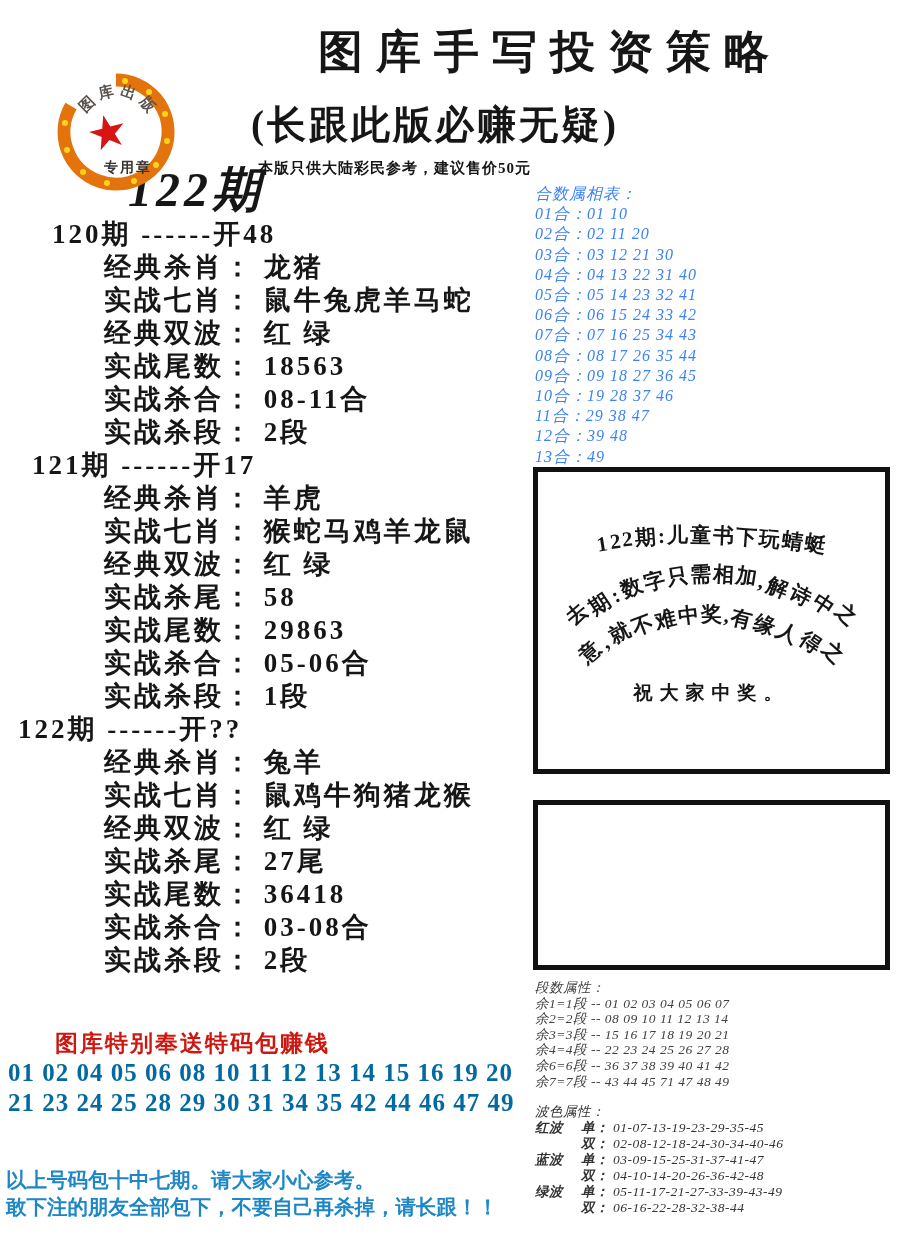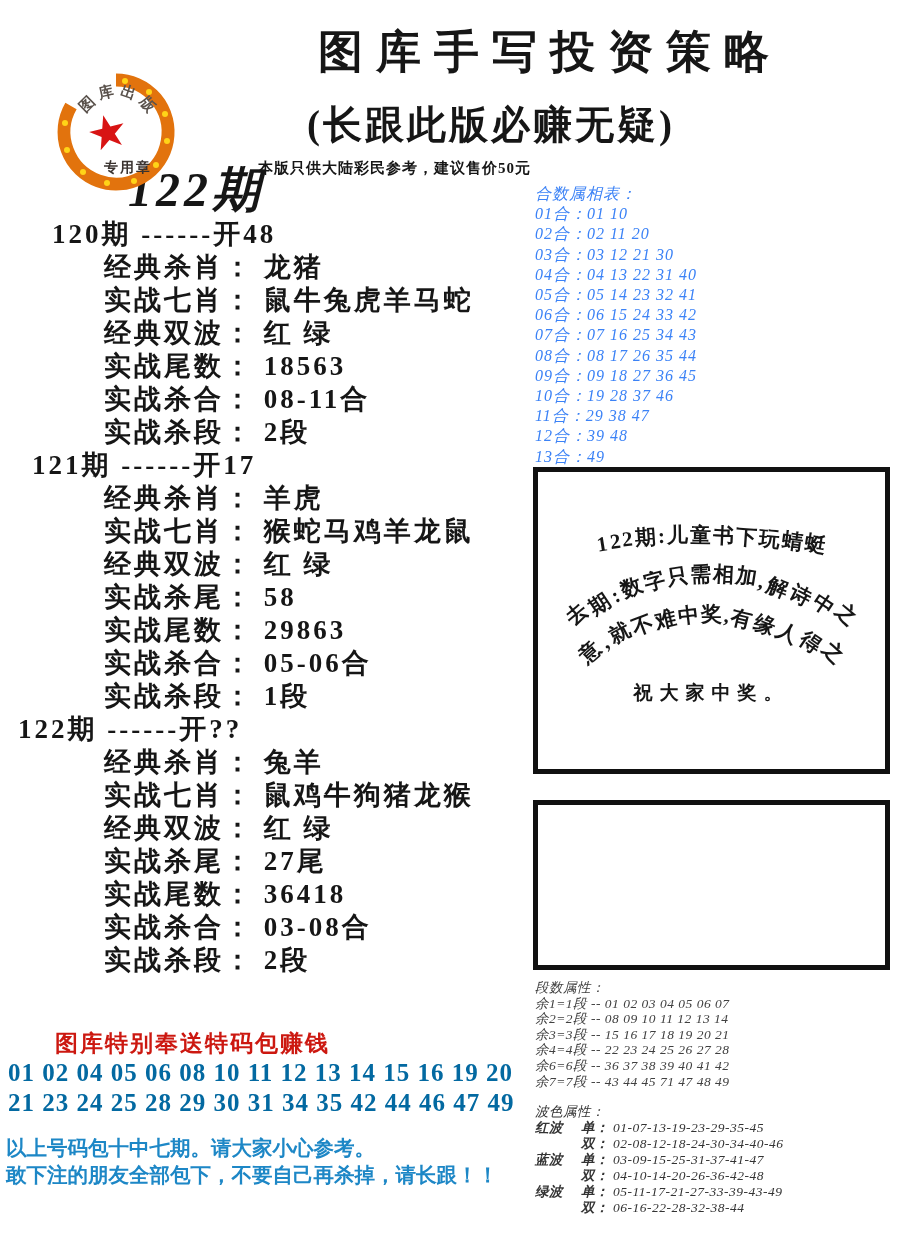--- a/index.html
+++ b/index.html
@@ -8,21 +8,21 @@
     background:#ffffff;overflow:hidden;
     font-family:"Liberation Serif","DejaVu Serif",serif;
     color:#161616;
   }
   
   .title{
     position:absolute;left:285px;top:22px;width:530px;text-align:center;
     font-size:45px;font-weight:bold;letter-spacing:13px;white-space:nowrap;
   }
   .subtitle{
-    position:absolute;left:195px;top:98px;width:480px;text-align:right;
+    position:absolute;left:195px;top:98px;width:480px;text-align:center;
     font-size:39px;font-weight:bold;letter-spacing:3px;white-space:nowrap;
   }
   .notice{
     position:absolute;left:258px;top:159px;width:320px;
     font-size:15px;font-weight:bold;letter-spacing:1px;white-space:nowrap;
   }
   .issue-big{
     position:absolute;left:128px;top:158px;
     font-size:48px;font-weight:900;font-style:italic;letter-spacing:4px;
     white-space:nowrap;
@@ -71,21 +71,21 @@
   .offer-head{
     position:absolute;left:55px;top:1028px;
     font-size:23px;font-weight:bold;letter-spacing:2px;white-space:nowrap;
   }
   .offer-nums{
     position:absolute;left:8px;top:1058px;width:522px;
     font-size:25px;font-weight:bold;line-height:30px;letter-spacing:1px;
     white-space:nowrap;
   }
   .footer-note{
-    position:absolute;left:6px;top:1134px;width:525px;
+    position:absolute;left:6px;top:1166px;width:525px;
     font-size:20.5px;font-weight:bold;line-height:27px;white-space:nowrap;
     font-family:"Liberation Sans","DejaVu Sans",sans-serif;
   }
 </style>
 </head>
 <body>
 
 <div class="page">
 
   <div class="title">图库手写投资策略</div>

